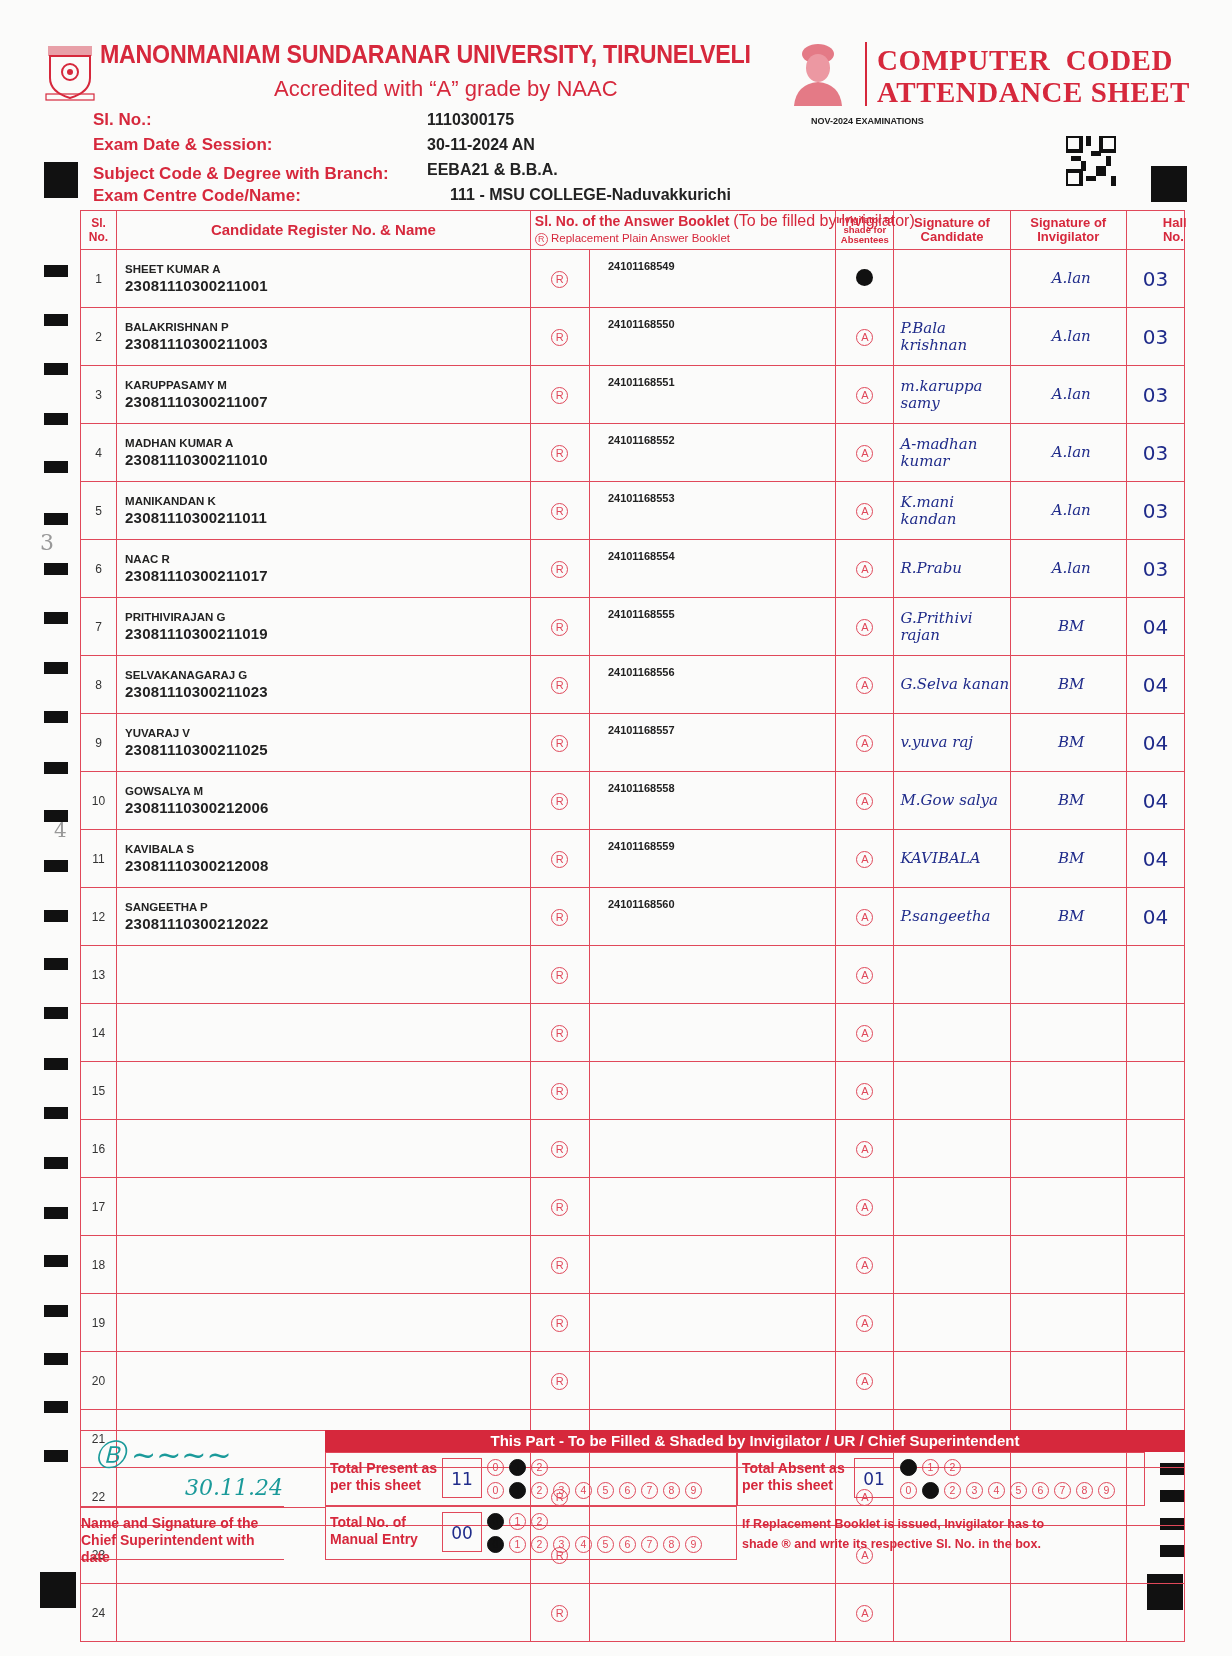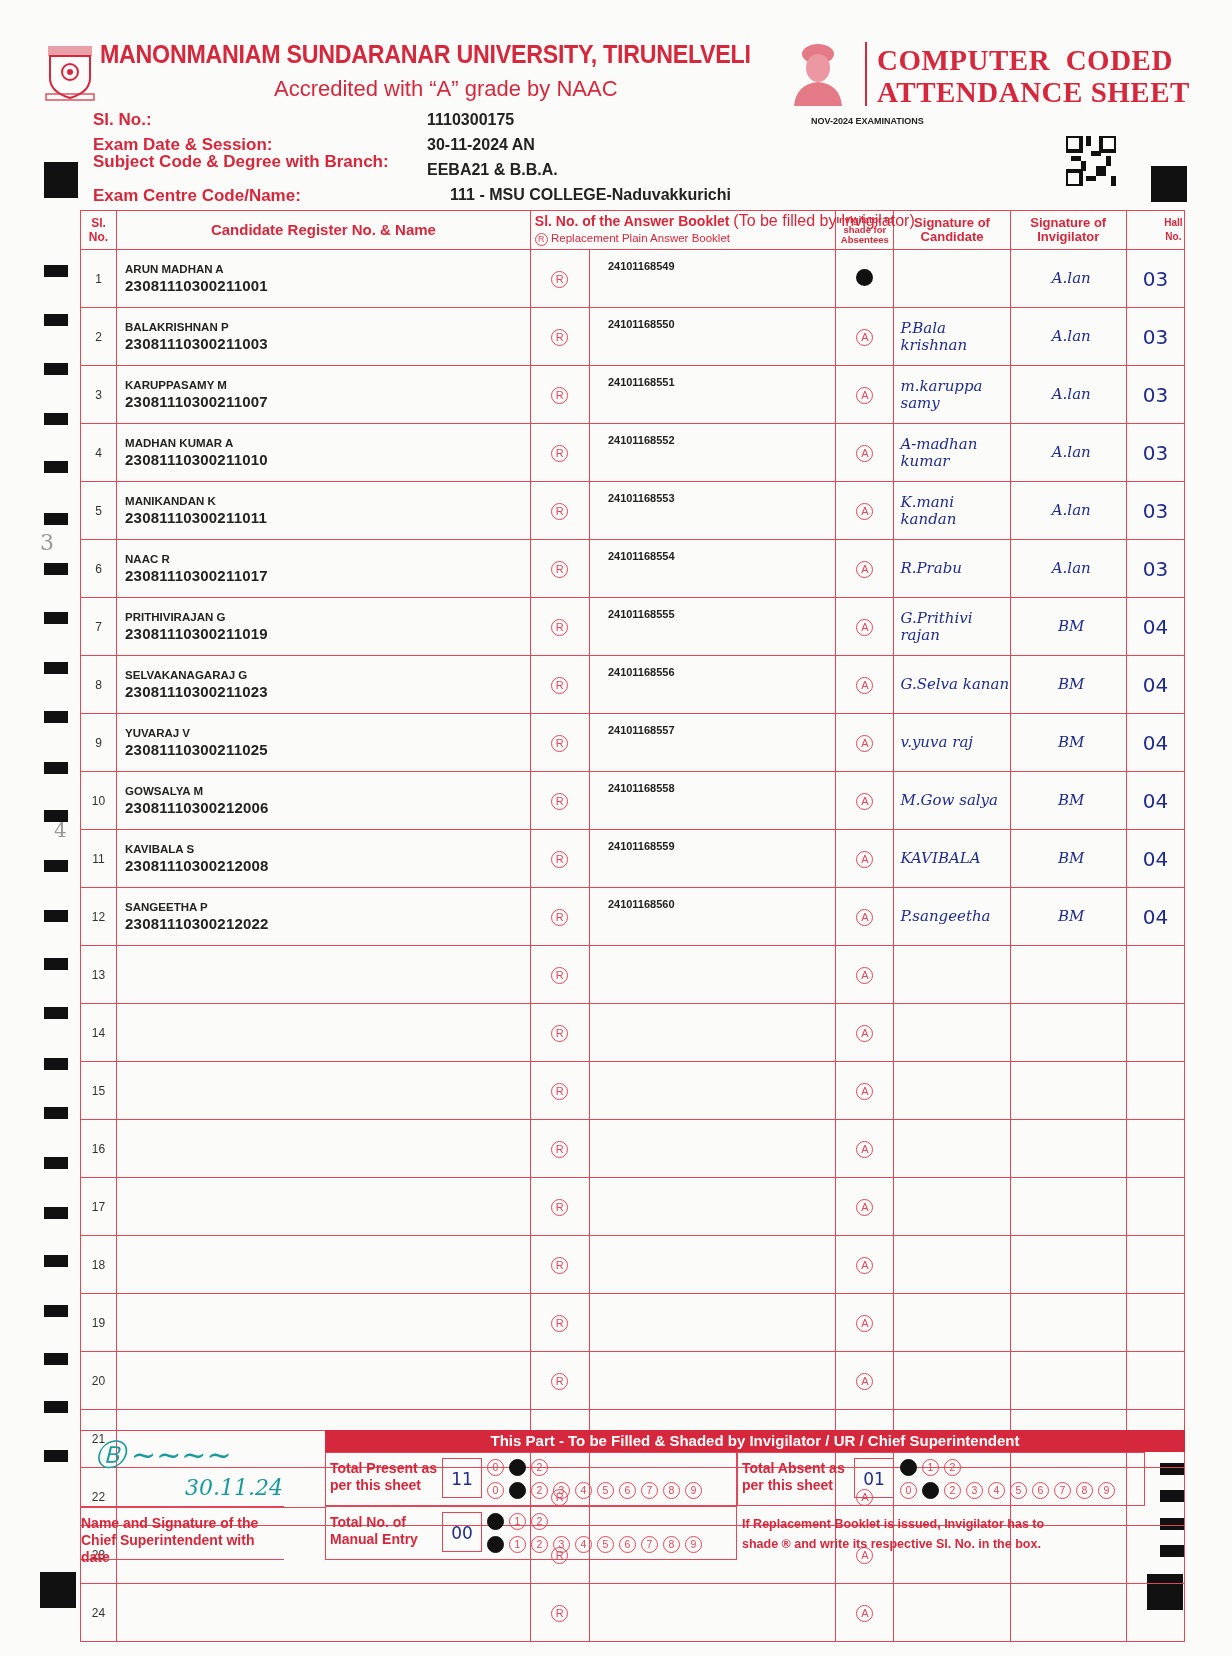--- a/index.html
+++ b/index.html
@@ -73,21 +73,21 @@
 <div class="abs sheet-title">
   <div style="white-space:pre;">COMPUTER  CODED</div>
   <div>ATTENDANCE SHEET</div>
 </div>
 <div class="abs nov">NOV-2024 EXAMINATIONS</div>
 
 <div class="abs info-label" style="top:110px;">Sl. No.:</div>
 <div class="abs info-value" style="top:111px;">1110300175</div>
 <div class="abs info-label" style="top:135px;">Exam Date &amp; Session:</div>
 <div class="abs info-value" style="top:136px;">30-11-2024 AN</div>
-<div class="abs info-label" style="top:152px;text-align:right;">Subject Code &amp; Degree with Branch:</div>
+<div class="abs info-label" style="top:164px;text-align:right;">Subject Code &amp; Degree with Branch:</div>
 <div class="abs info-value" style="top:161px;">EEBA21 &amp; B.B.A.</div>
 <div class="abs info-label" style="top:186px;">Exam Centre Code/Name:</div>
 <div class="abs info-value" style="top:186px;margin-left:23px;">111 - MSU COLLEGE-Naduvakkurichi</div>
 
 <svg class="abs qr" viewBox="0 0 10 10" shape-rendering="crispEdges">
   <rect x="0" y="0" width="3" height="3" fill="none" stroke="#111" stroke-width="0.8"></rect>
   <rect x="7" y="0" width="3" height="3" fill="none" stroke="#111" stroke-width="0.8"></rect>
   <rect x="0" y="7" width="3" height="3" fill="none" stroke="#111" stroke-width="0.8"></rect>
   <rect x="4" y="0" width="1" height="2" fill="#111"></rect>
     <rect x="5" y="3" width="2" height="1" fill="#111"></rect>
@@ -155,28 +155,28 @@
     <tr>
       <th style="font-size:12px;">Sl. No.</th>
       <th style="font-size:15px;">Candidate Register No. &amp; Name</th>
       <th colspan="2" style="text-align:left;padding-left:4px;">
         <div style="white-space:nowrap;"><span style="font-size:14px;">Sl. No. of the Answer Booklet</span> <span style="font-weight:normal;font-size:16px;">(To be filled by Invigilator)</span></div>
         <div style="font-weight:normal;font-size:11.5px;margin-top:2px;"><span class="circ" style="width:11px;height:11px;line-height:11px;font-size:9px;">R</span> <span>Replacement Plain Answer Booklet</span></div>
       </th>
       <th style="font-size:9.5px;line-height:10px;">Invigilator to shade for Absentees</th>
       <th style="font-size:13px;">Signature of Candidate</th>
       <th style="font-size:13px;">Signature of Invigilator</th>
-      <th style="font-size:10px;padding-left:36px;">Hall No.</th>
+      <th style="font-size:13px;padding-left:36px;">Hall No.</th>
     </tr>
   </thead>
   <tbody id="rows">
       <tr>
         <td class="sl">1</td>
         <td class="cand">
-         <div class="cname">ARUN MADHAN A</div>
+         <div class="cname">SHEET KUMAR A</div>
          <div class="creg">23081110300211001</div>
        </td>
         <td class="rmark"><span class="circ">R</span></td>
         <td class="book">24101168549</td>
         <td class="amark"><span class="filled"></span></td>
         <td class="hand"></td>
         <td class="hand invsig">A.lan</td>
         <td class="hall">03</td>
       </tr>
       <tr>

